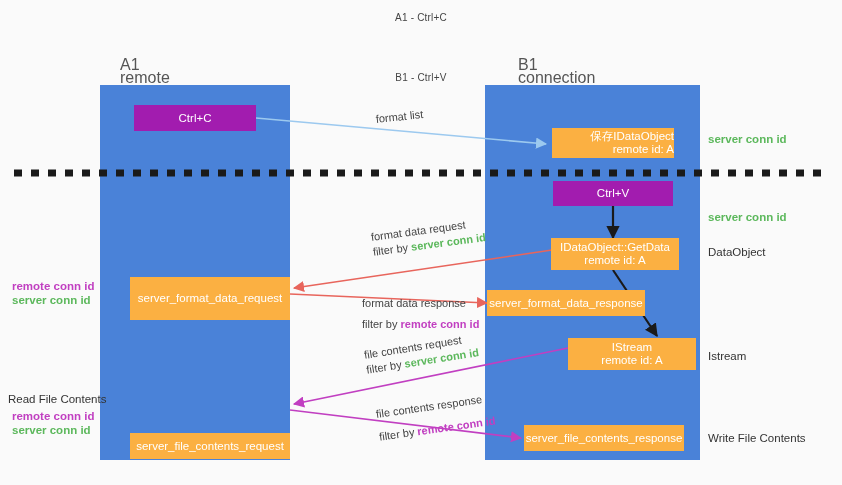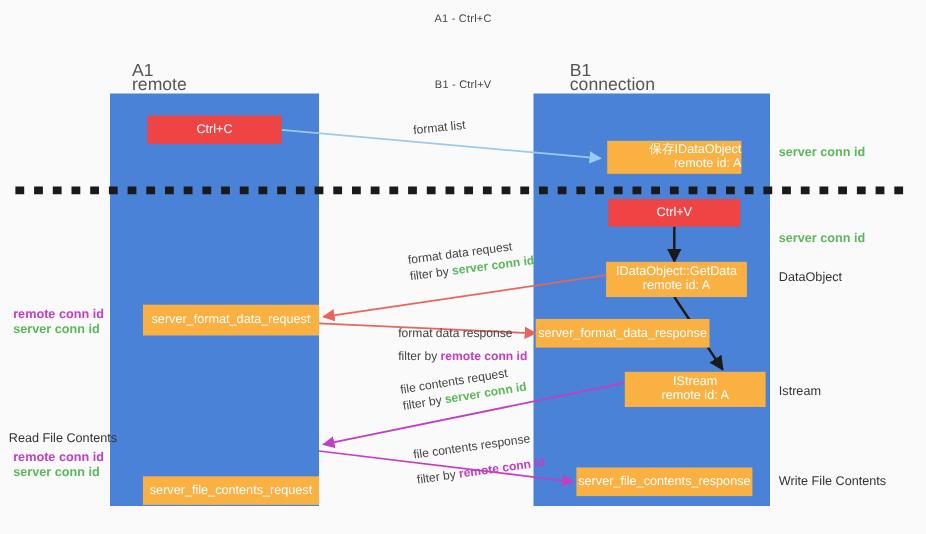--- a/index.html
+++ b/index.html
@@ -44,21 +44,21 @@
     box-sizing: border-box;
     display: flex;
     align-items: center;
     justify-content: center;
     text-align: center;
     color: #ffffff;
     font-size: 11.5px;
     line-height: 13px;
   }
   .node.orange { background: #fbb042; }
-  .node.green  { background: #ef4444; }
+  .node.green  { background: #a21caf; }
   .side-label {
     position: absolute;
     font-size: 11.5px;
     color: #333333;
     white-space: nowrap;
   }
   .side-label.green { color: #5cb85c; font-weight: bold; }
   .side-label.magenta { color: #c13fc1; font-weight: bold; }
   .edge-label {
     position: absolute;
@@ -122,21 +122,21 @@
 
     <line x1="568" y1="348" x2="294" y2="404" stroke="#c13fc1" stroke-width="1.6" marker-end="url(#ah-magenta)"></line>
 
     <line x1="290" y1="410" x2="521" y2="438" stroke="#c13fc1" stroke-width="1.6" marker-end="url(#ah-magenta)"></line>
 
     <line x1="14" y1="173" x2="828" y2="173" stroke="#1a1a1a" stroke-width="7" stroke-dasharray="8 9"></line>
   </svg>
 
   <div class="node green" style="left:134px; top:105px; width:122px; height:26px;">Ctrl+C</div>
 
-  <div class="node orange" style="left:130px; top:277px; width:160px; height:28px;">server_format_data_request</div>
+  <div class="node orange" style="left:130px; top:277px; width:160px; height:43px;">server_format_data_request</div>
 
   <div class="node orange" style="left:130px; top:393px; width:160px; height:26px;margin-top:40px;">server_file_contents_request</div>
 
   <div class="node orange" style="left:552px; top:128px; width:122px; height:30px; flex-direction:column;align-items:flex-end;">
     <div>保存IDataObject</div>
     <div>remote id: A</div>
   </div>
 
   <div class="node green" style="left:553px; top:181px; width:120px; height:25px;">Ctrl+V</div>
 

